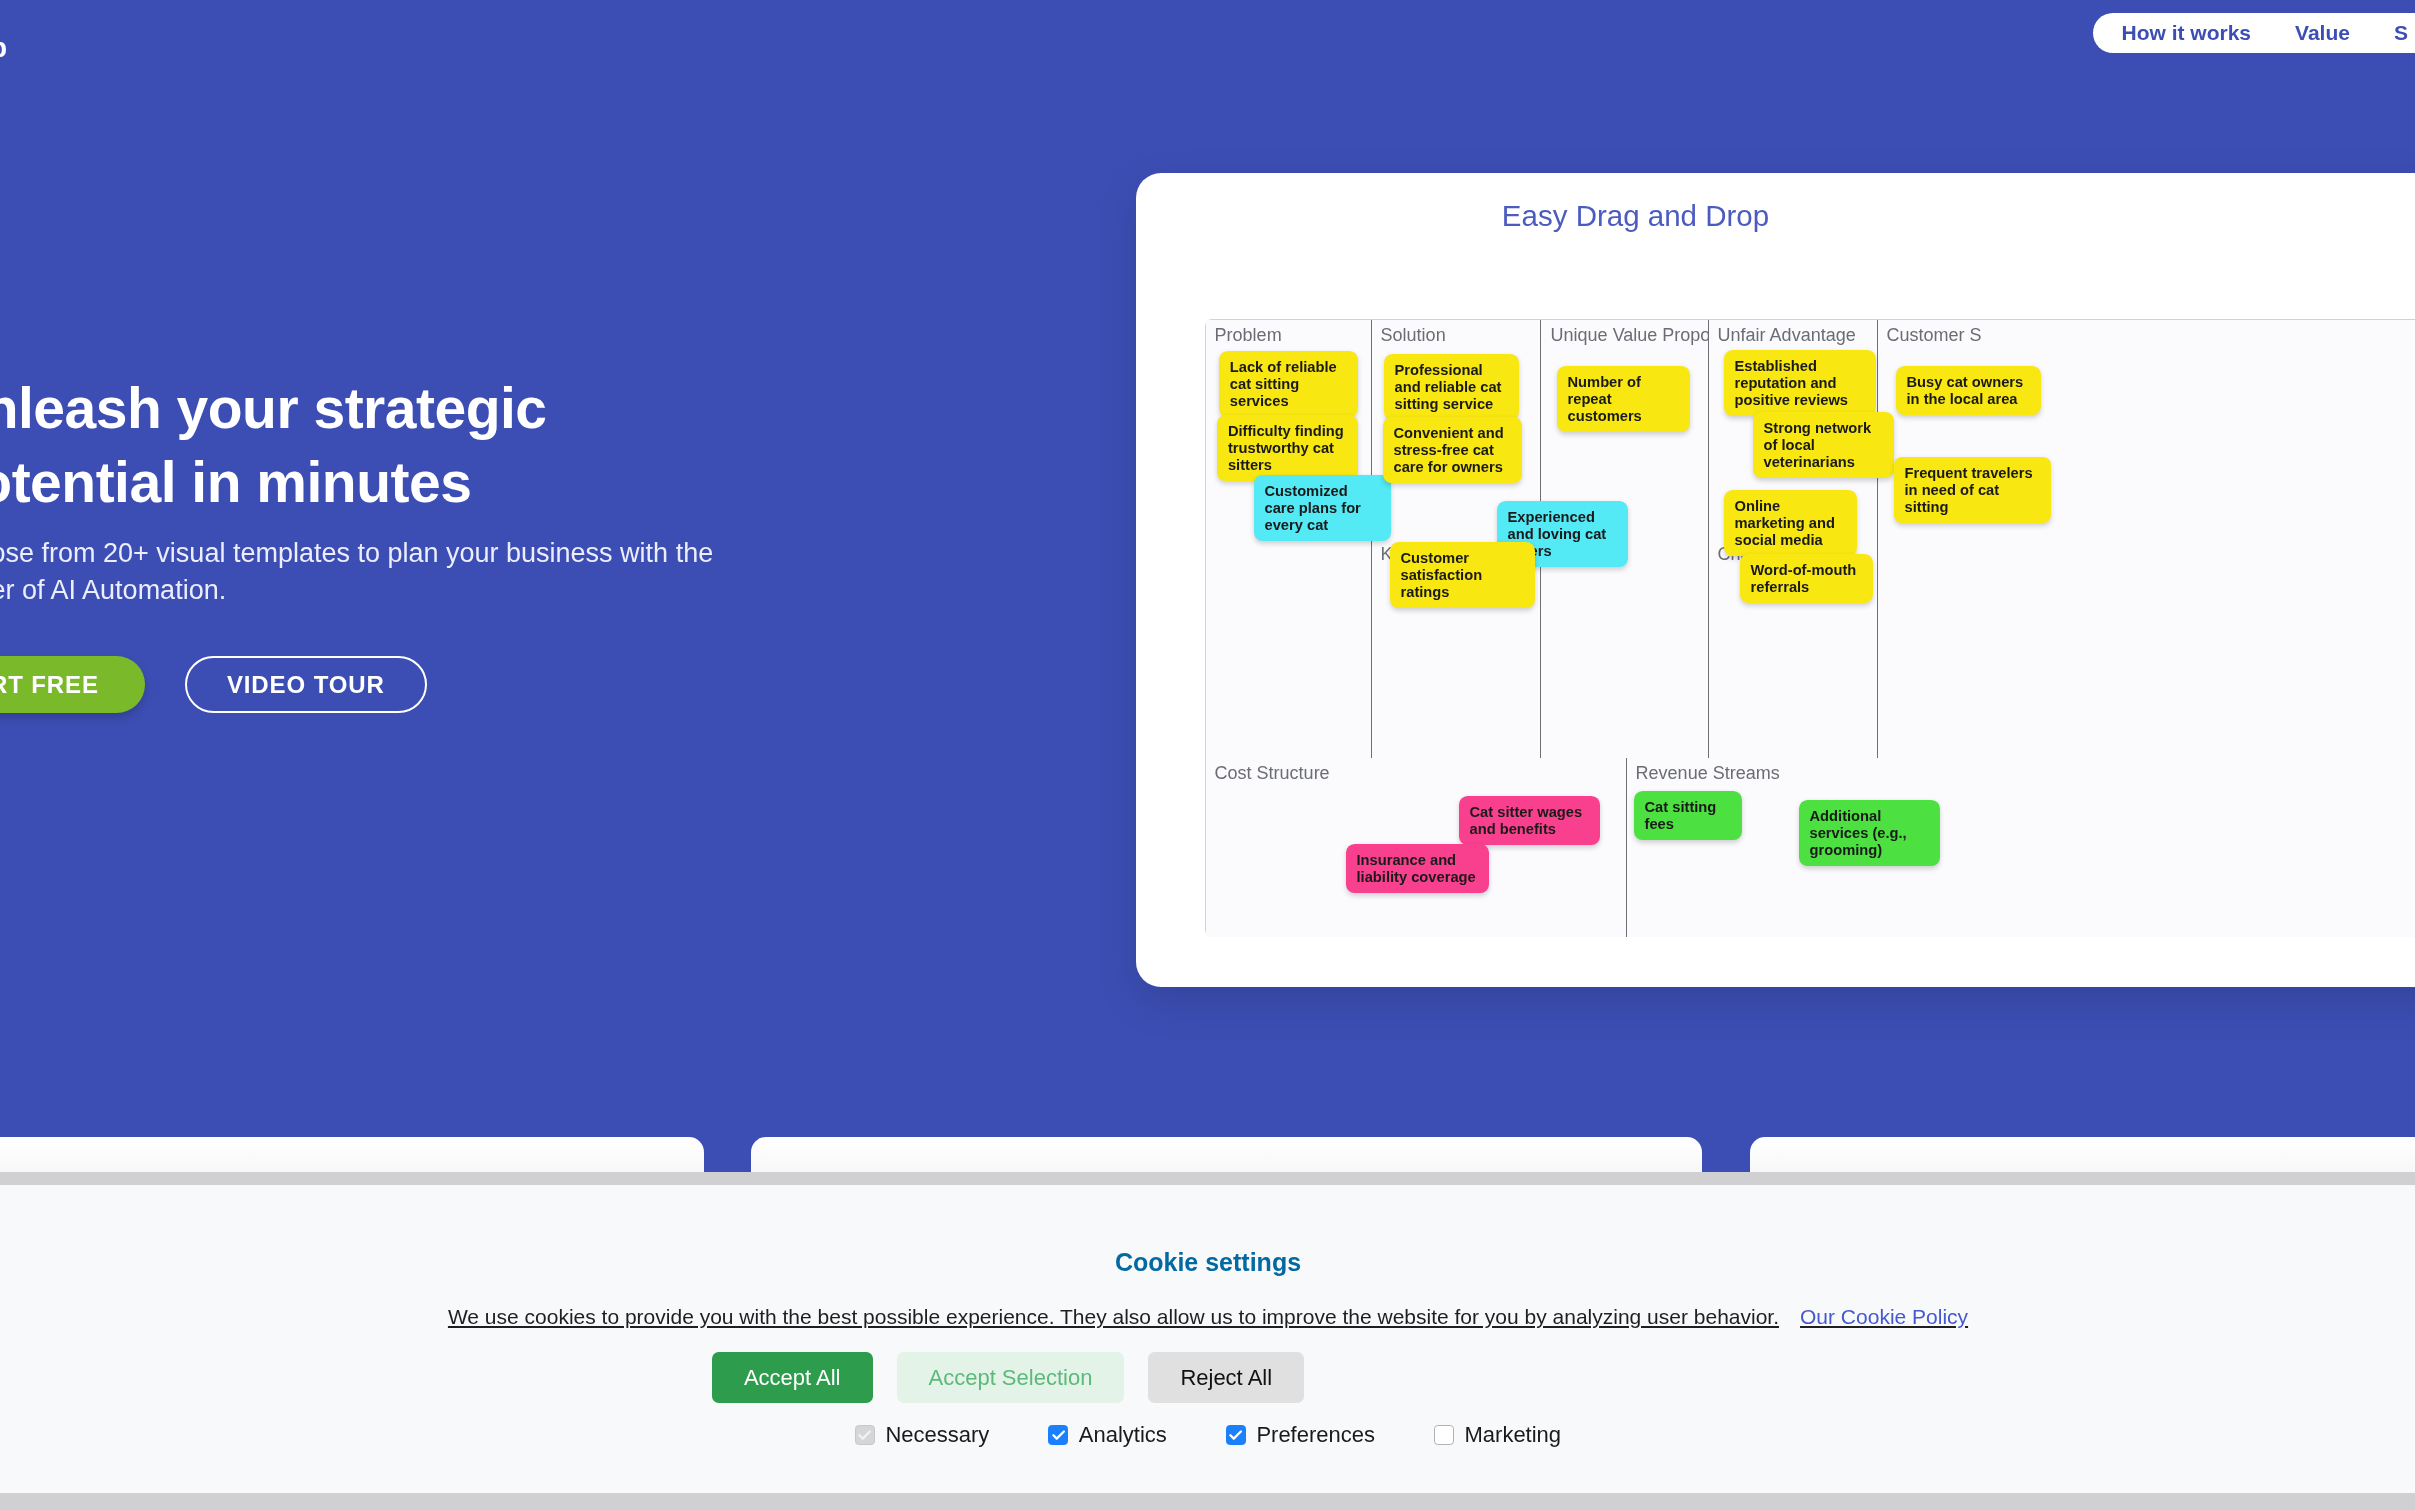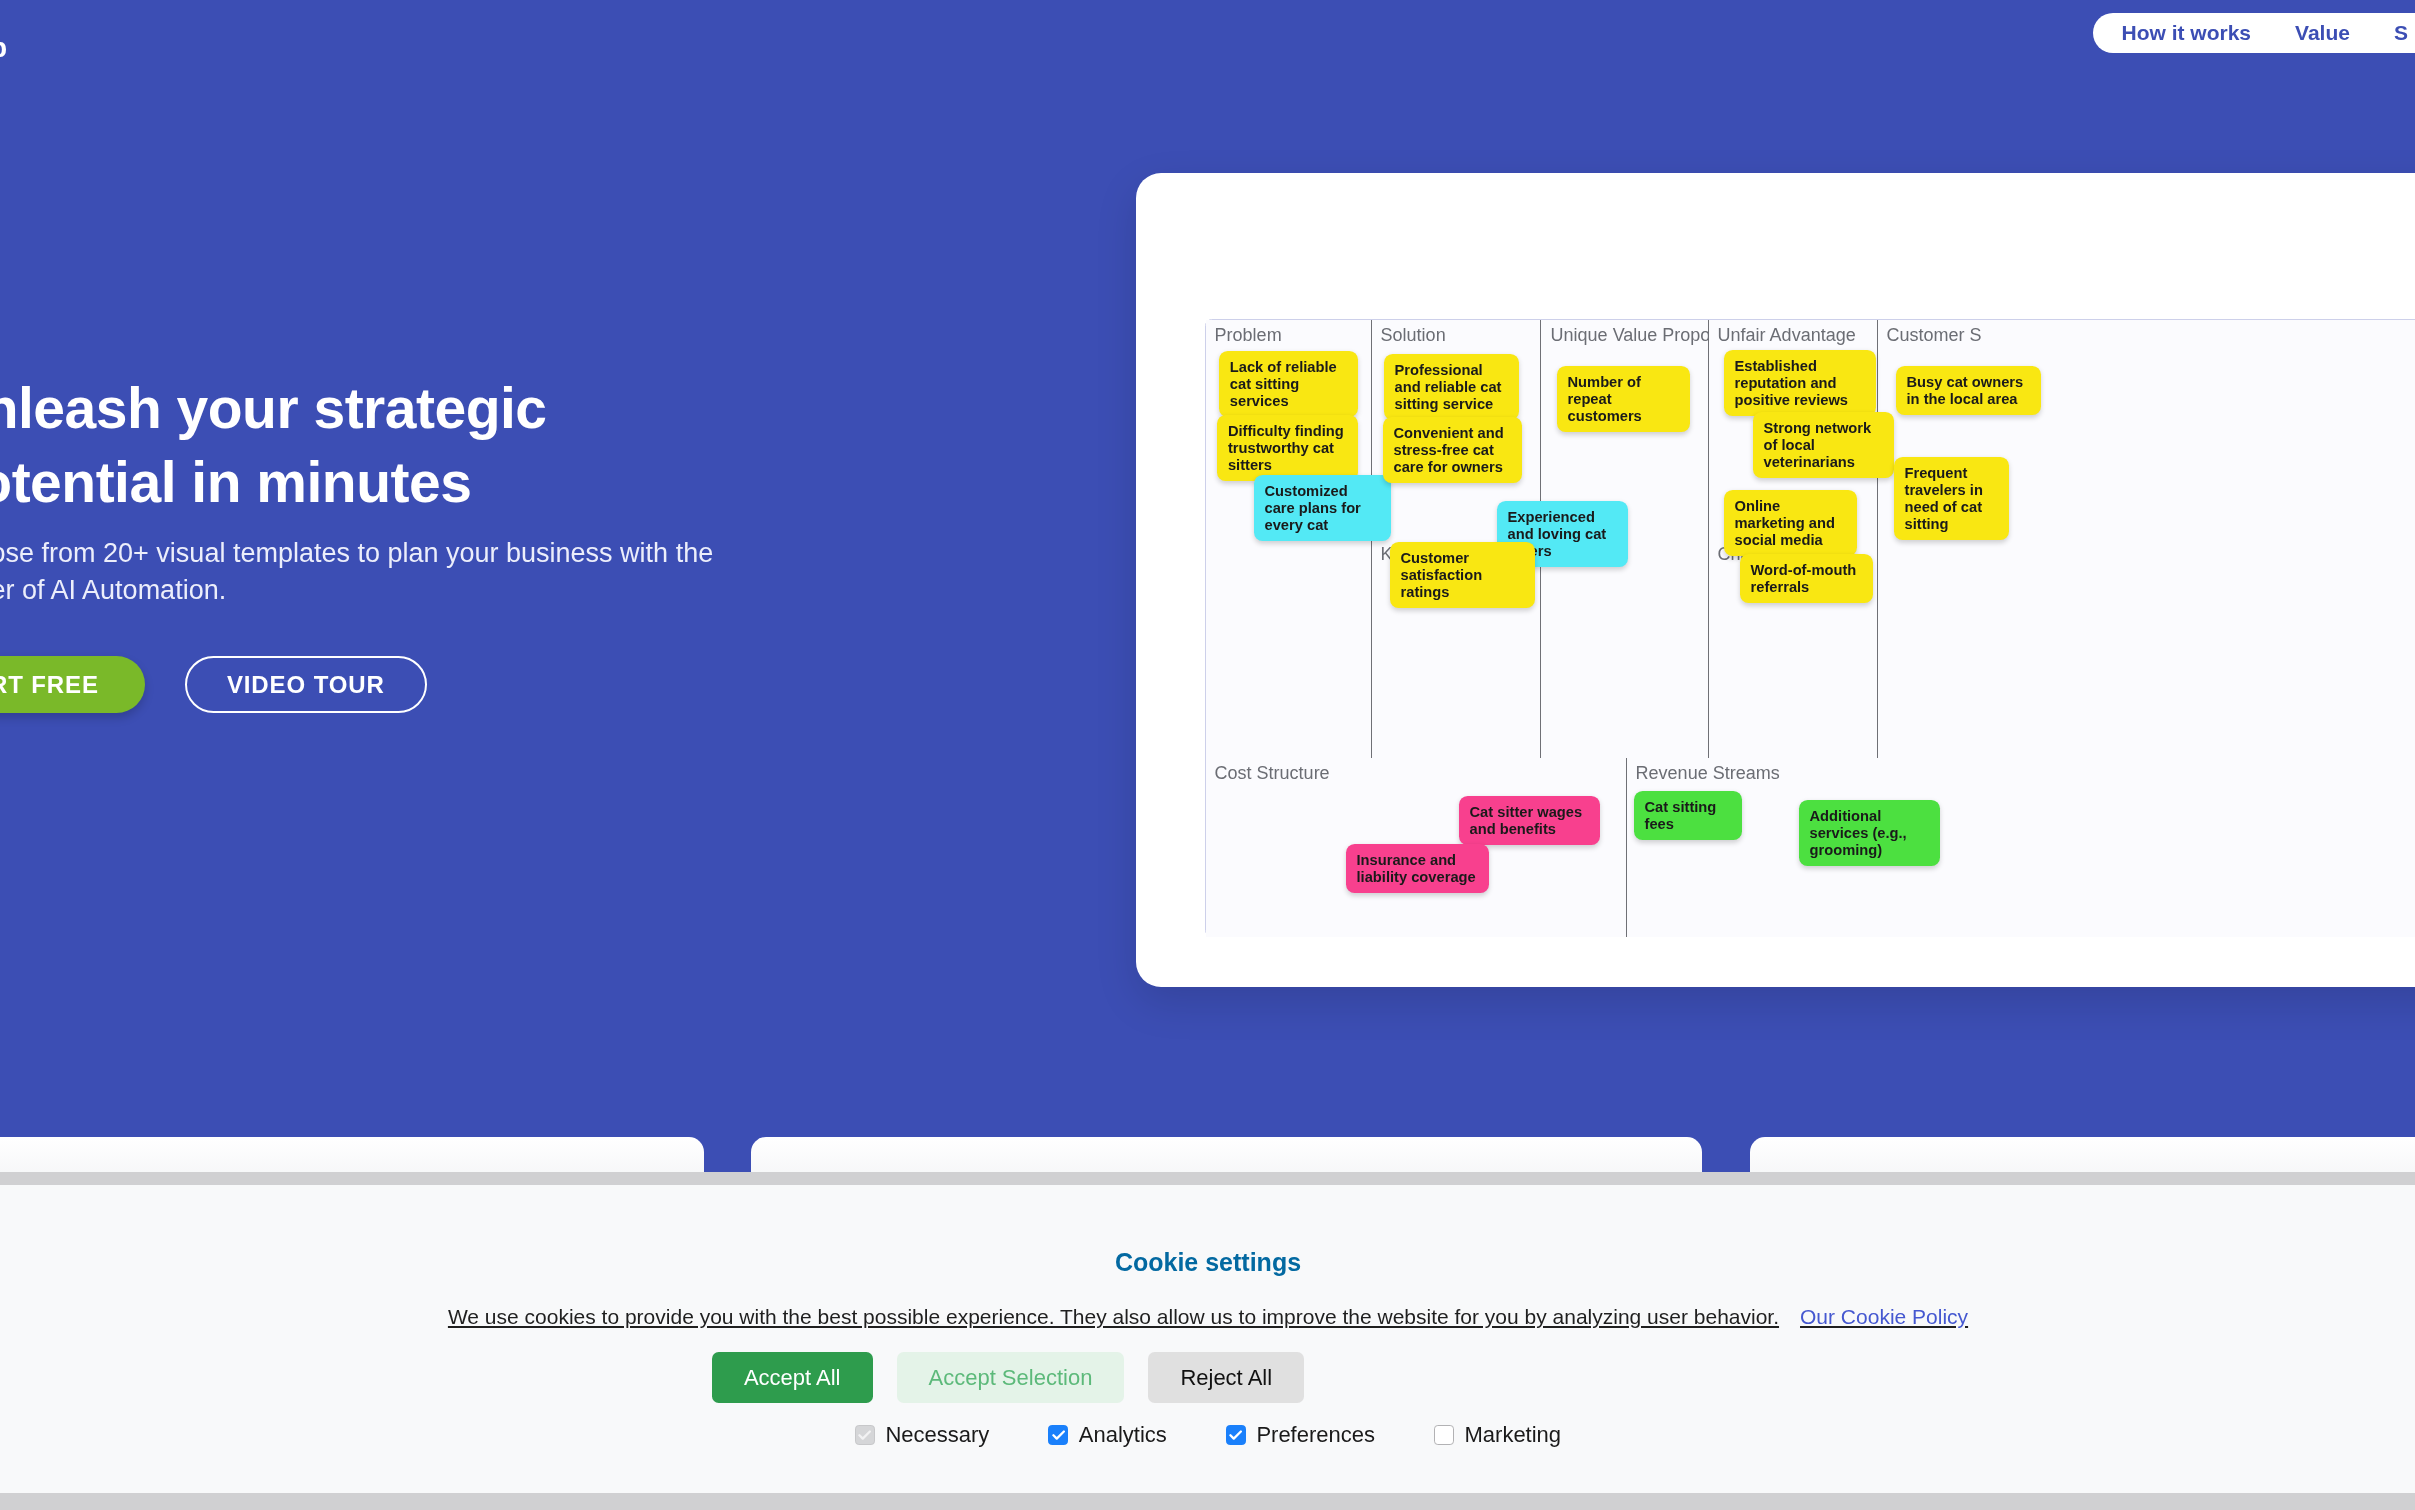--- a/index.html
+++ b/index.html
@@ -237,20 +237,21 @@
 
   <h1 id="hero-heading">Unleash your strategic potential in minutes</h1>
   <p id="hero-sub">Choose from 20+ visual templates to plan your business with the power of AI Automation.</p>
 
   <div id="hero-actions">
     <button id="btn-start-free">START FREE</button>
     <button id="btn-video-tour">VIDEO TOUR</button>
   </div>
 
   <div id="canvas-card">
+    <div id="canvas-title">Easy Drag and Drop</div>
 
     <div id="canvas-grid">
 
       <div class="cell" style="left:0;top:0;width:166px;height:438px;">
         <span class="cell-title">Problem</span>
       </div>
 
       <div class="cell" style="left:166px;top:0;width:169px;height:219px;">
         <span class="cell-title">Solution</span>
       </div>
@@ -301,21 +302,21 @@
       <div class="note n-yellow" style="left:518px;top:30px;width:152px;">Established reputation and positive reviews</div>
 
       <div class="note n-yellow" style="left:547px;top:92px;width:141px;">Strong network of local veterinarians</div>
 
       <div class="note n-yellow" style="left:518px;top:170px;width:133px;">Online marketing and social media</div>
 
       <div class="note n-yellow" style="left:534px;top:234px;width:133px;">Word-of-mouth referrals</div>
 
       <div class="note n-yellow" style="left:690px;top:46px;width:145px;">Busy cat owners in the local area</div>
 
-      <div class="note n-yellow" style="left:688px;top:137px;width:115px;">Frequent travelers in need of cat sitting</div>
+      <div class="note n-yellow" style="left:688px;top:137px;width:157px;border-radius:8px;">Frequent travelers in need of cat sitting</div>
 
       <div class="note n-pink" style="left:253px;top:476px;width:141px;">Cat sitter wages and benefits</div>
 
       <div class="note n-pink" style="left:140px;top:524px;width:143px;">Insurance and liability coverage</div>
 
       <div class="note n-green" style="left:428px;top:471px;width:108px;">Cat sitting fees</div>
 
       <div class="note n-green" style="left:593px;top:480px;width:141px;">Additional services (e.g., grooming)</div>
 
     </div>

